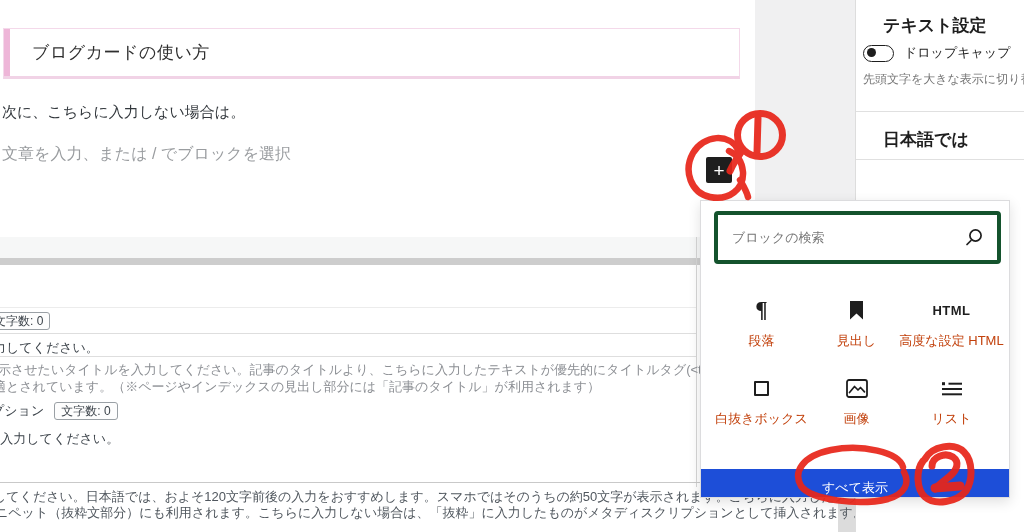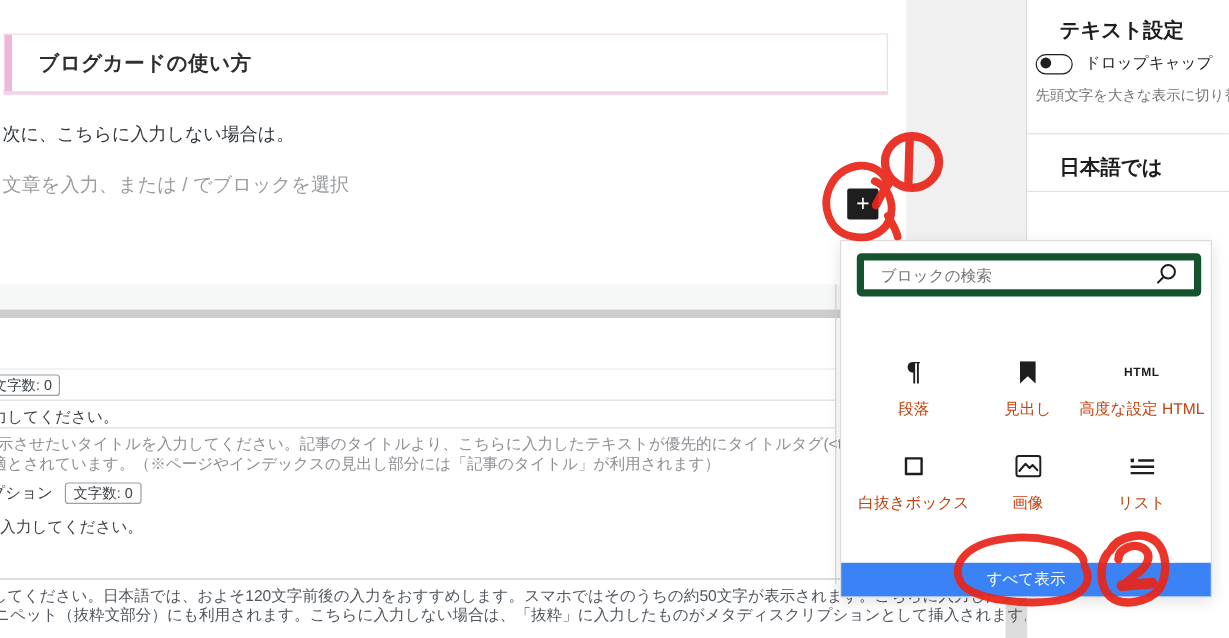--- a/index.html
+++ b/index.html
@@ -13,21 +13,21 @@
   
   .gutter-top { left:755px; top:0; width:100px; height:203px; background:#f0f0f1; }
   .gutter-bottom { left:838px; top:498px; width:19px; height:34px; background:#dcdcdc; }
 
   .heading-block {
     left:3px; top:28px; width:737px; height:51px; background:#fff;
     border:1px solid #f4d9ea; border-bottom:3px solid #f1d3e6;
     display:flex; align-items:center;
   }
   .heading-accent { width:6px; height:100%; background:#eeb6d8; }
-  .heading-text { font-size:17px; font-weight:bold; color:#2f2f2f; padding-left:22px; letter-spacing:.5px; }
+  .heading-text { font-size:17px; font-weight:normal; color:#2f2f2f; padding-left:22px; letter-spacing:.5px; }
 
   .para { left:2px; top:103px; font-size:15px; color:#32373c; }
   .placeholder-para { left:2px; top:144px; font-size:16px; color:#9a9da0; }
 
   .add-btn {
     left:706px; top:157px; width:26px; height:26px; background:#1e1e1e; border-radius:2px;
     color:#fff; display:flex; align-items:center; justify-content:center;
     font-size:19px; line-height:1; cursor:pointer;
   }
 
@@ -71,45 +71,45 @@
   .toggle-knob { position:absolute; left:2.5px; top:2.5px; width:9px; height:9px; border-radius:50%; background:#1e1e1e; }
   .toggle-label { font-size:13px; color:#1e1e1e; white-space:nowrap;text-align:center; }
   .sb-hint { position:absolute; left:7px; top:71px; font-size:12px; color:#757575; white-space:nowrap; }
 
   
   .popup {
     left:700px; top:200px; width:310px; height:298px; background:#fff;
     border:1px solid #dcdcde; box-shadow:0 4px 12px rgba(0,0,0,.12);
   }
   .search-box {
-    position:absolute; left:13px; top:10px; width:287px; height:36px;
-    border:6px solid #14532d; border-radius:4px; background:#fff;
+    position:absolute; left:13px; top:10px; width:287px; height:53px;
+    border:4px solid #14532d; border-radius:4px; background:#fff;
     display:flex; align-items:center;
   }
   .search-input {
     border:none; outline:none; flex:1; font-size:13px; color:#3c434a;
     padding:0 8px 0 14px; font-family:"Liberation Sans", sans-serif; background:transparent;
   }
   .search-input::placeholder { color:#757575; opacity:1; }
   .search-icon { width:22px; height:22px; margin-right:12px; flex:0 0 auto; }
 
   .block-grid {
     position:absolute; left:13px; top:88px; width:285px;
     display:grid; grid-template-columns:repeat(3,95px); grid-template-rows:78px 78px;
   }
   .block-item { display:flex; flex-direction:column; align-items:center; justify-content:flex-start; padding-top:8px; cursor:pointer; }
   .block-icon { height:26px; display:flex; align-items:center; justify-content:center; margin-bottom:9px; color:#1e1e1e; }
   .block-label { font-size:13px; color:#c2410c; white-space:nowrap; }
   .icon-para { font-size:23px; font-weight:bold; font-family:"Liberation Serif", serif; }
-  .icon-htmltext { font-size:10px; font-weight:bold; letter-spacing:.5px; }
+  .icon-htmltext { font-size:13px; font-weight:bold; letter-spacing:.5px; }
   .icon-box { width:15px; height:15px; border:2px solid #1e1e1e; border-radius:1px; }
 
   .show-all-bar {
-    position:absolute; left:0; bottom:0; width:100%; height:28px; background:#3b82f6;
-    display:flex; align-items:center; justify-content:center; cursor:pointer;
+    position:absolute; left:0; bottom:0; width:100%; height:28px; background:#1d4ed8;
+    display:flex; align-items:flex-end; justify-content:center; cursor:pointer;
   }
   .show-all-label { color:#fff; font-size:13px; }
 
   .annotations { left:0; top:0; width:1024px; height:532px; pointer-events:none; z-index:50; }
 </style>
 </head>
 <body>
 
 <div class="abs gutter-top"></div>
 <div class="abs gutter-bottom"></div>

